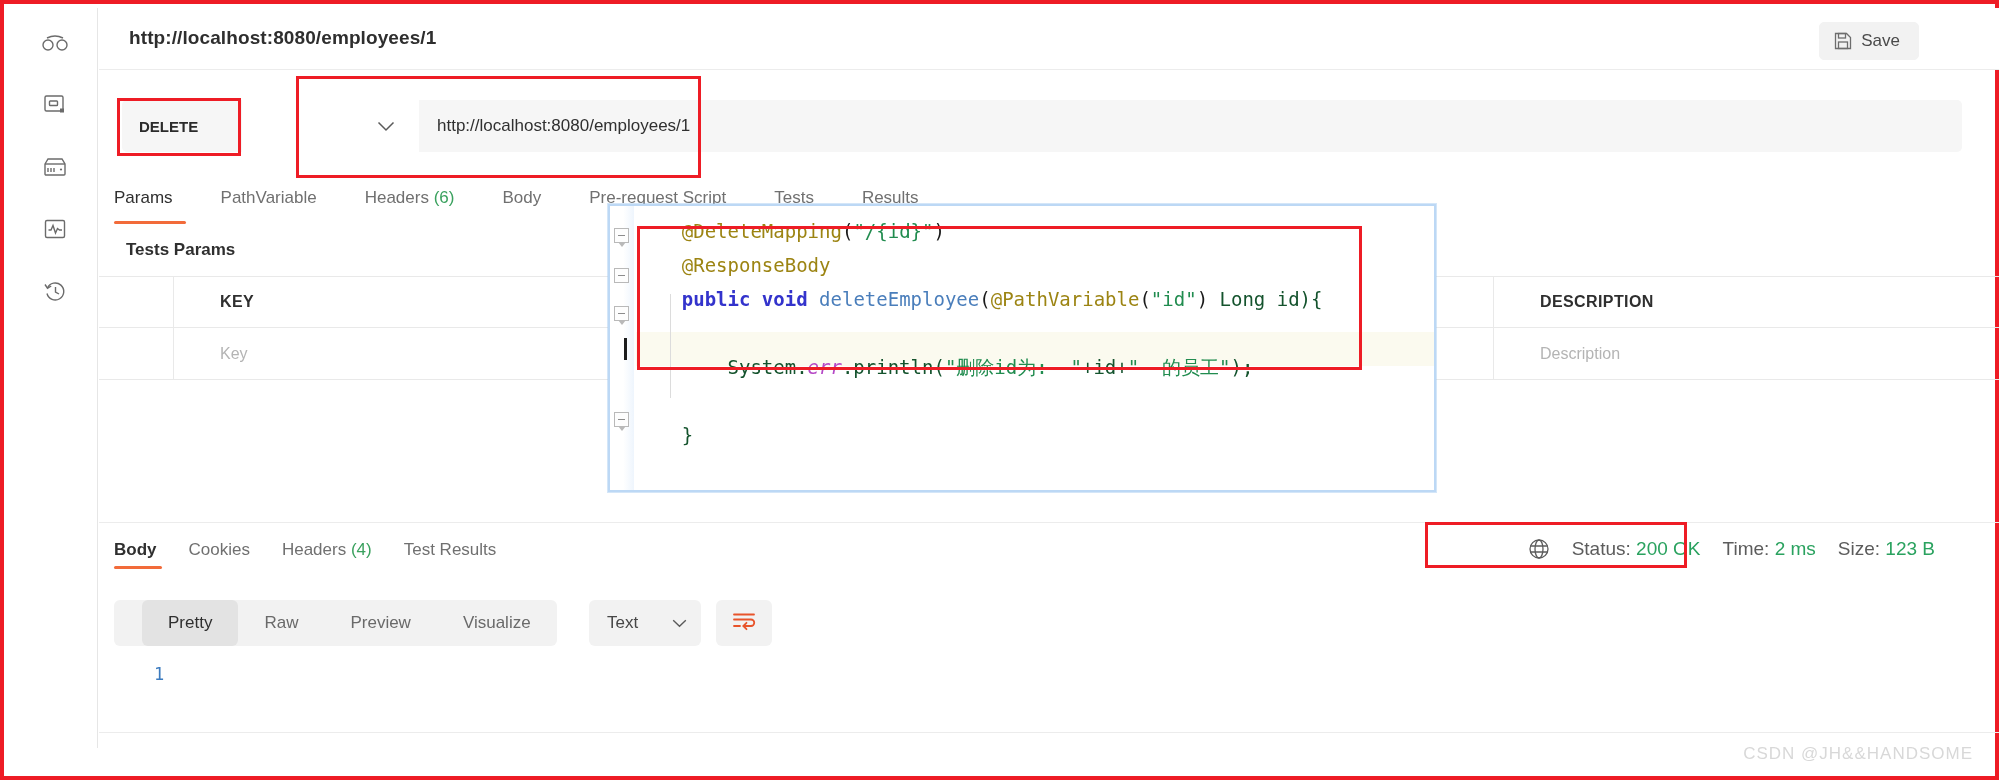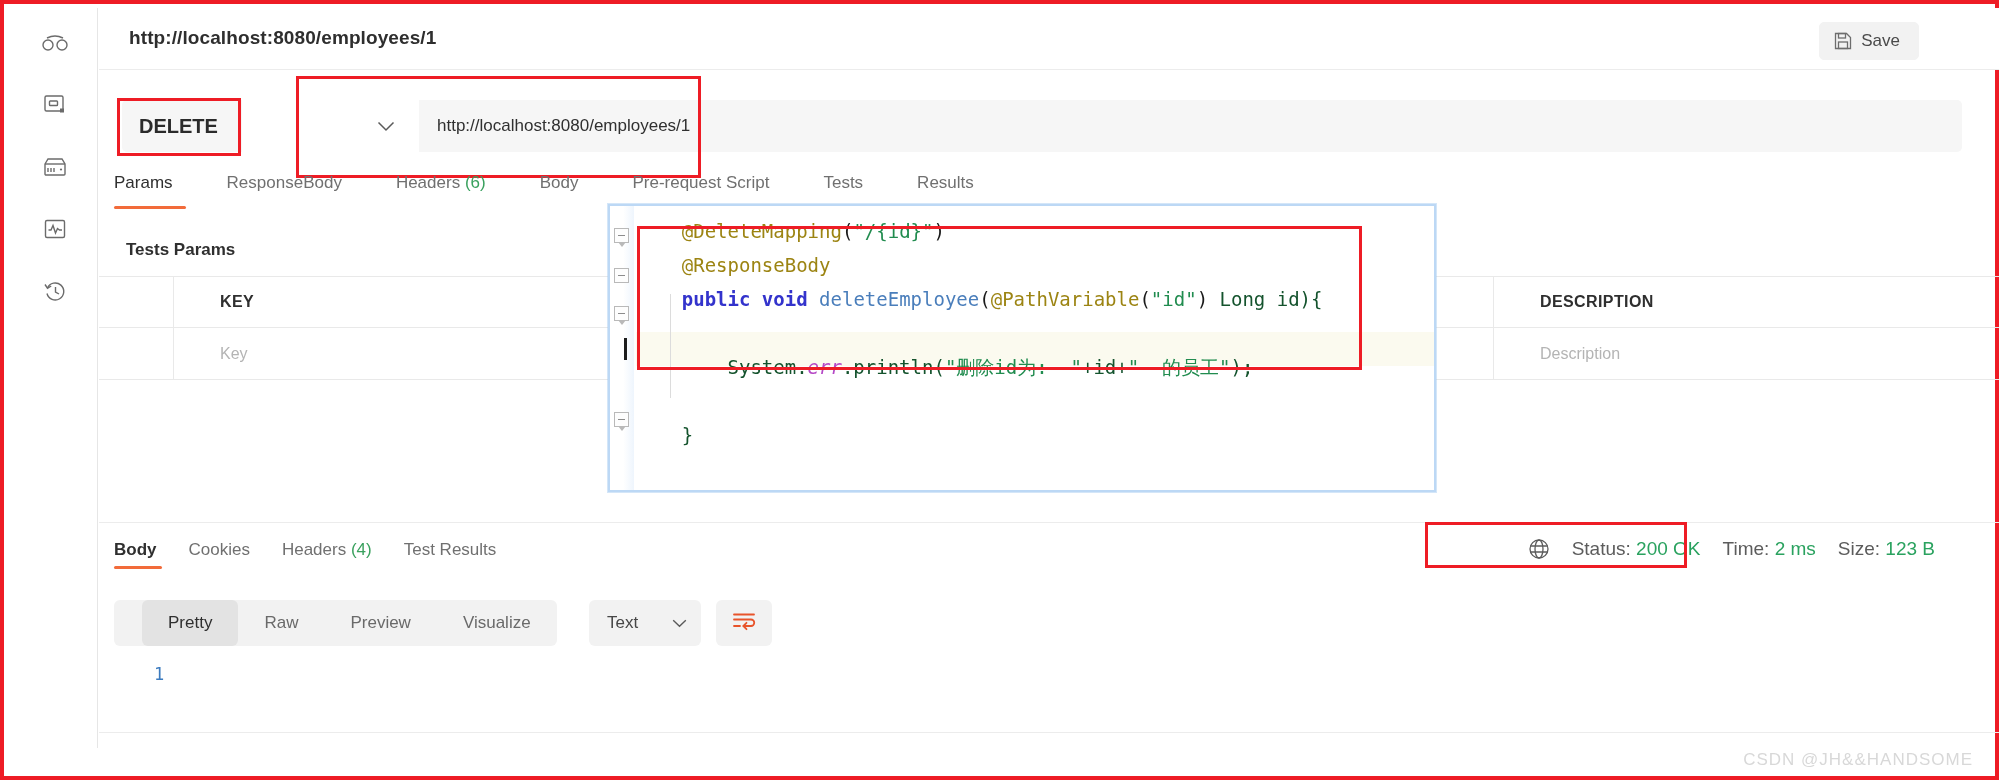--- a/index.html
+++ b/index.html
@@ -52,43 +52,43 @@
   #save-button .floppy{ color:#6d6d6d; display:flex; }
 
   
   #url-row{
     position:absolute; left:118px; top:96px; width:1840px; height:52px;
   }
   #method-select{
     position:absolute; left:0; top:0; width:120px; height:52px;
     background:#f6f6f6; border-radius:5px 0 0 5px;
     display:flex; align-items:center; padding-left:17px;
-    font-size:20px; font-weight:bold; color:#2b2b2b;
+    font-size:15px; font-weight:bold; color:#2b2b2b;
     cursor:pointer;
   }
   #method-caret{
     position:absolute; left:255px; top:0; height:52px;
     display:flex; align-items:center; color:#5a5a5a; cursor:pointer;
   }
   #url-input{
     position:absolute; left:297px; top:0; width:1543px; height:52px;
     background:#f6f6f6; border:none; border-radius:0 5px 5px 0;
     padding-left:18px;
     font-family:"Liberation Sans", sans-serif;
     font-size:17px; color:#303030;
   }
   
   .ann-box{ position:absolute; border:3px solid #ee1c25; pointer-events:none; }
   #ann-method{ left:113px; top:94px; width:124px; height:58px; }
   #ann-url{  left:292px; top:72px; width:405px; height:102px; }
 
   
   #request-tabs{
-    position:absolute; left:110px; top:169px; width:1860px; height:36px;
-    display:flex; align-items:flex-start; gap:12px;
+    position:absolute; left:110px; top:184px; width:1860px; height:36px;
+    display:flex; align-items:flex-start; gap:6px;
   }
   .rtab{
     position:relative; padding:0 22px 10px 0; margin-right:20px;
     font-size:17px; color:#707070; cursor:pointer; white-space:nowrap;
   }
   .rtab.active{ color:#2f2f2f; }
   .rtab.active::after{
     content:""; position:absolute; left:0; bottom:-6px;
     width:72px; height:3px; background:#f26b3a; border-radius:2px;
   }
@@ -228,21 +228,21 @@
     position:absolute; left:40px; top:0;
     font-family:"DejaVu Sans Mono","Liberation Mono",monospace;
     font-size:17px; color:#3c7bbf;
   }
   #response-bottom-rule{
     position:absolute; left:95px; top:728px; width:1900px; height:1px; background:#ececec;
   }
 
   
   #watermark{
-    position:absolute; right:22px; bottom:6px;
+    position:absolute; right:22px; bottom:12px;
     font-size:17px; color:#d8d8d8; letter-spacing:1px;
     font-family:"Liberation Sans", sans-serif;
   }
   .caret-svg{ display:block; }
 </style>
 </head>
 <body>
 
 <div id="app-frame">
 
@@ -323,21 +323,21 @@
     <input id="url-input" type="text" value="http://localhost:8080/employees/1" style="">
   </div>
   <div class="ann-box" id="ann-method"></div>
   <div class="ann-box" id="ann-url"></div>
 
   <div id="request-tabs">
     <div class="rtab active">
       <span>Params</span>
     </div>
     <div class="rtab">
-      <span>ResponseBody</span>
+      <span>PathVariable</span>
     </div>
     <div class="rtab">
       <span>Headers</span>
       <span class="count">(6)</span>
     </div>
     <div class="rtab">
       <span>Body</span>
     </div>
     <div class="rtab">
       <span>Pre-request Script</span>

